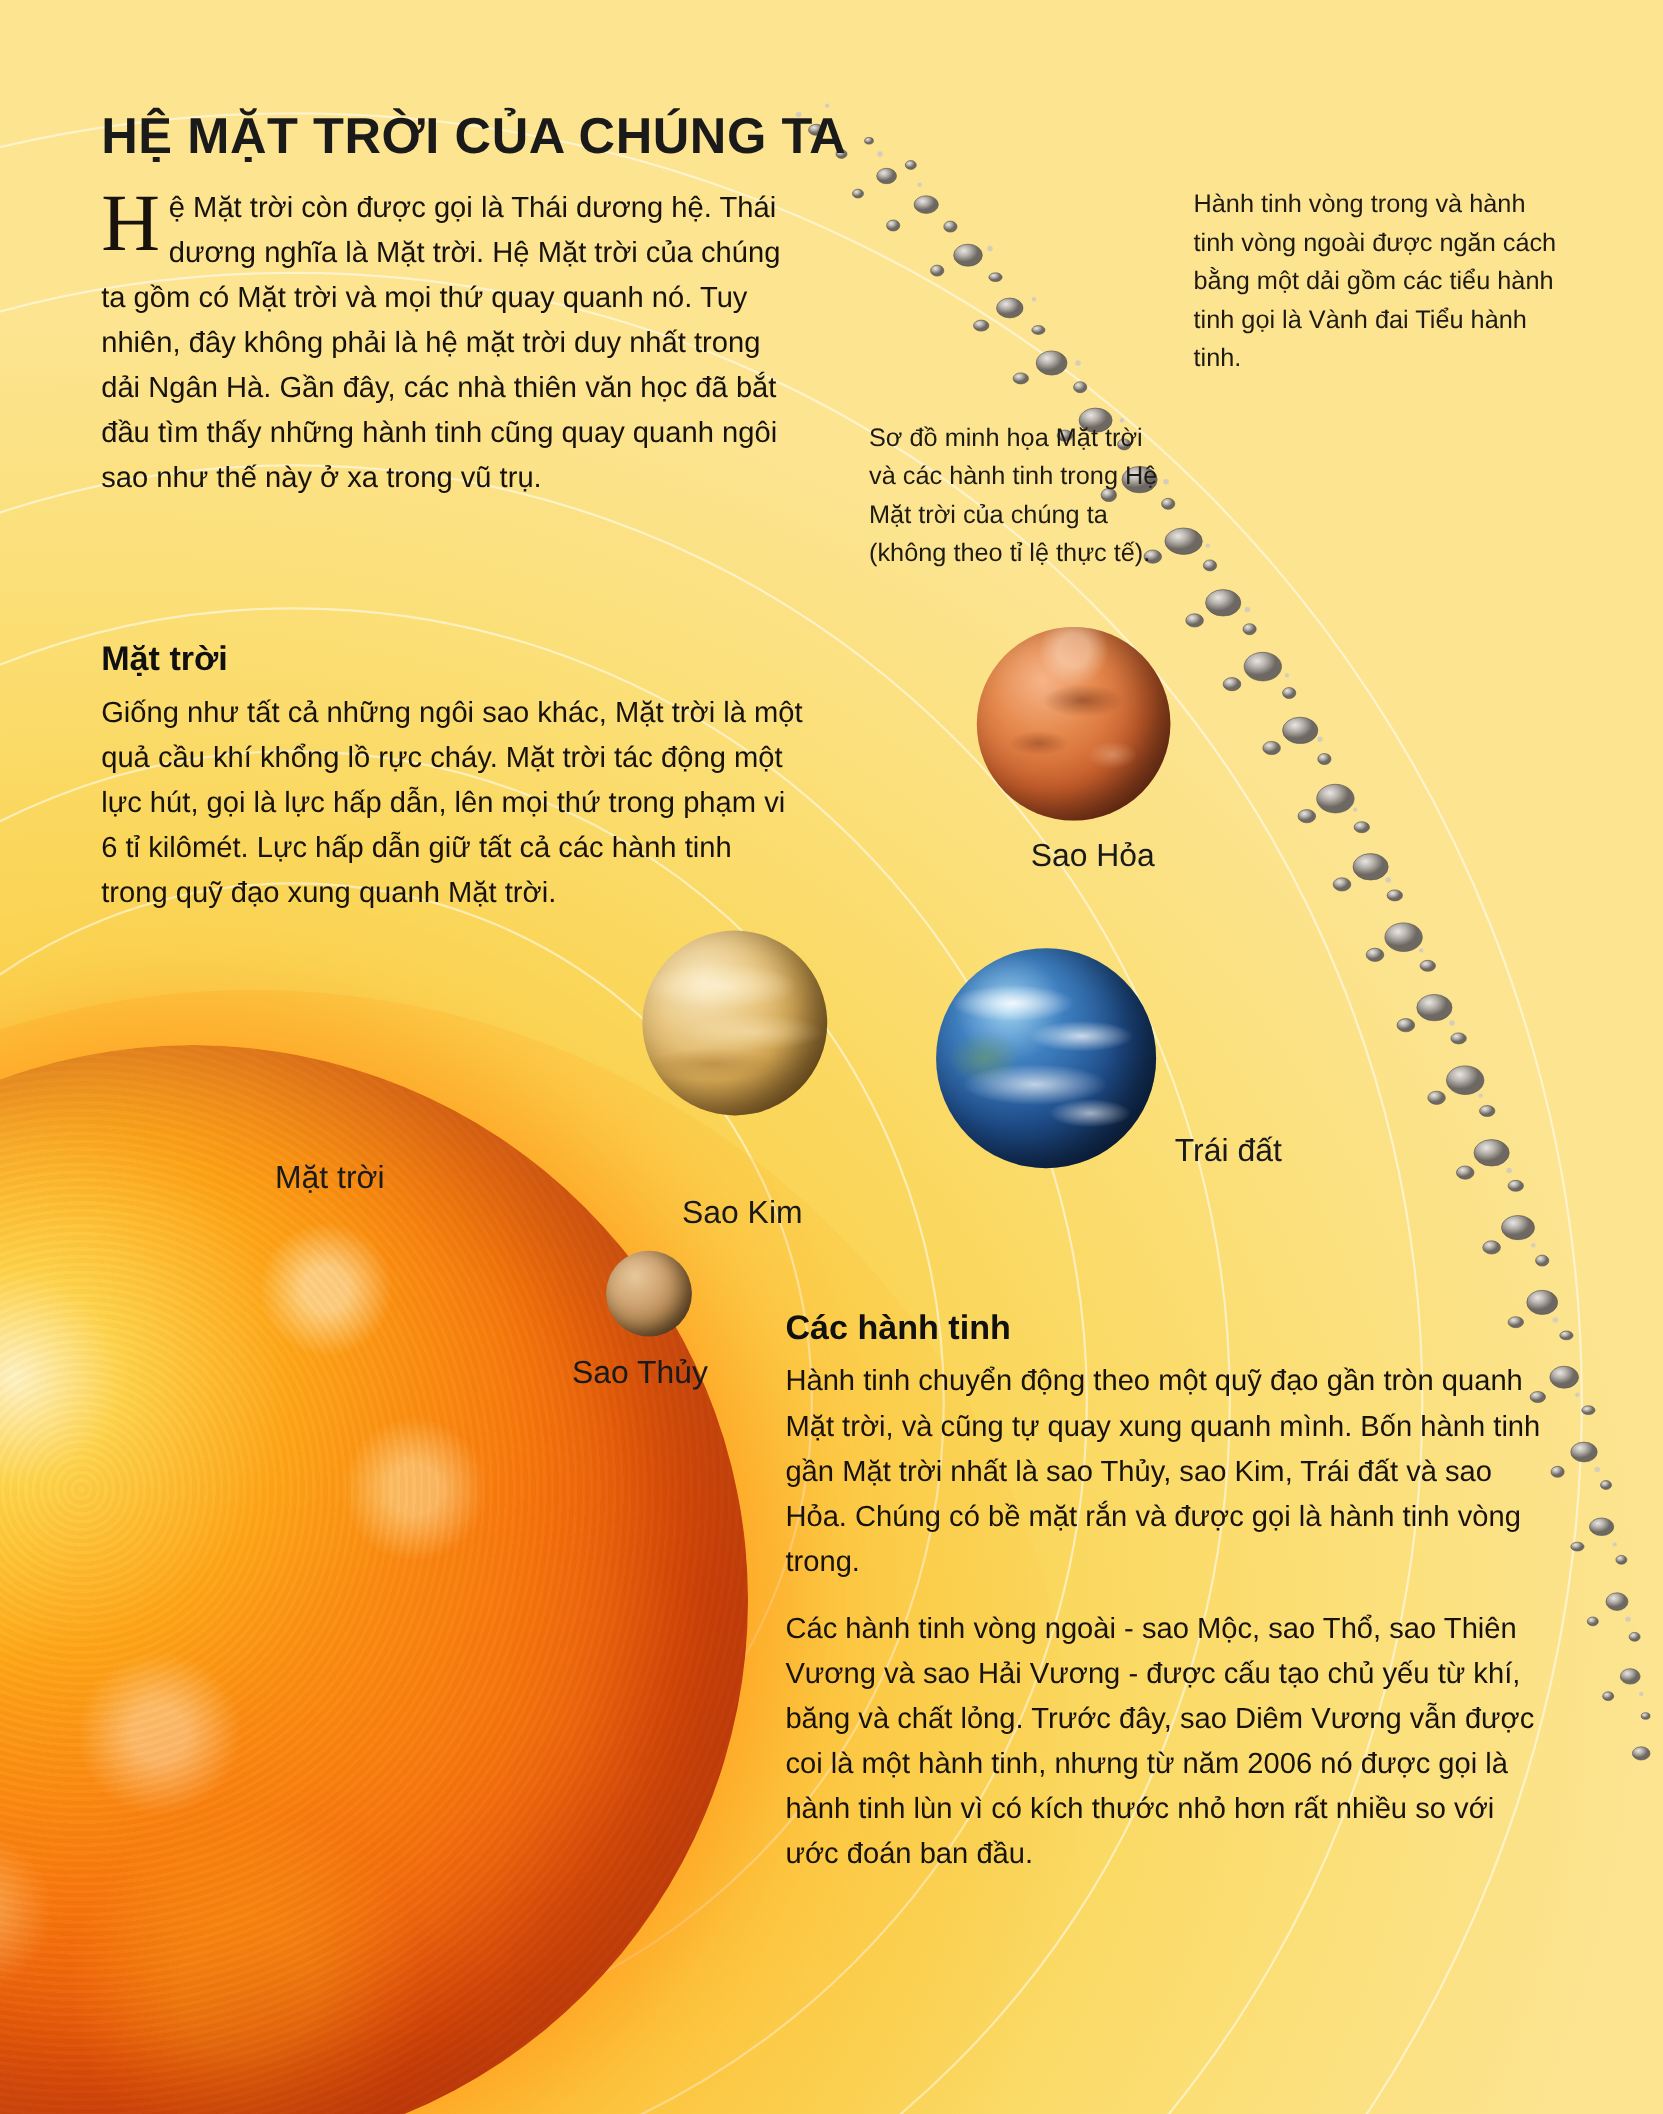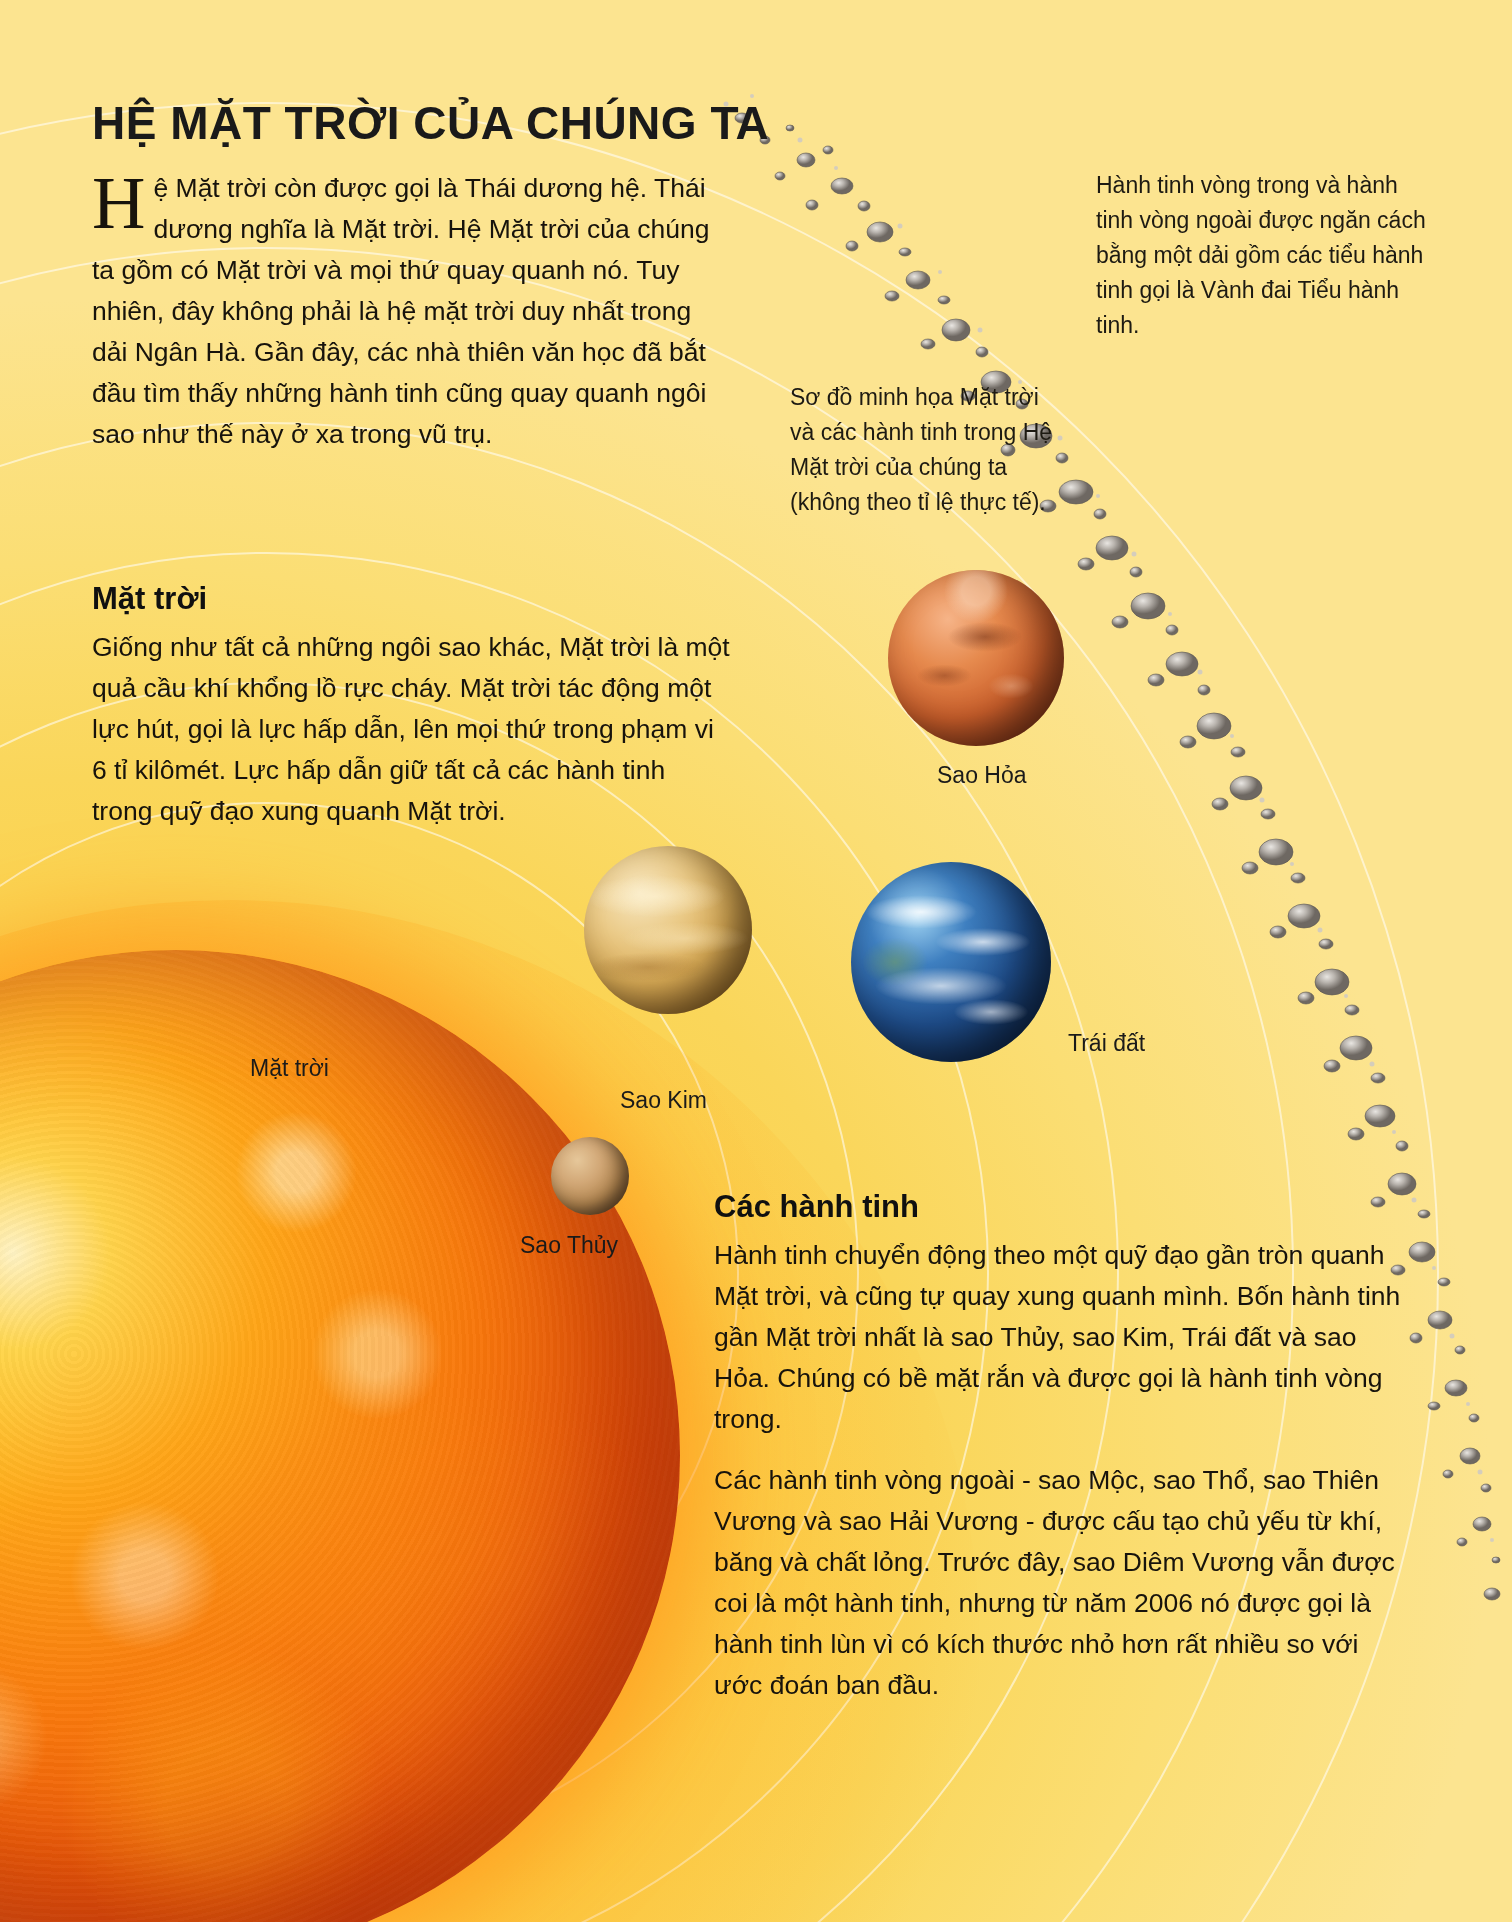--- a/index.html
+++ b/index.html
@@ -203,26 +203,25 @@
     line-height: 35px;
     color: #1d1a12;
   }
   .caption-belt {
     position: absolute;
     left: 1085px; top: 168px;
     width: 340px;
     font-size: 23px;
     line-height: 35px;
     color: #1d1a12;
-    margin-left: 11px;
   }
 
   .lbl {
     position: absolute;
-    font-size: 23px;
+    font-size: 29px;
     color: #1a1a1a;
     white-space: nowrap;
   }
   .lbl-sun     { left: 250px; top: 1055px; }
   .lbl-mercury { left: 520px; top: 1232px; text-align: center; }
   .lbl-venus   { left: 620px; top: 1055px; margin-top: 32px; }
   .lbl-earth   { left: 1068px; top: 1030px; }
   .lbl-mars    { left: 937px; top: 762px; }
 </style>
 </head>

